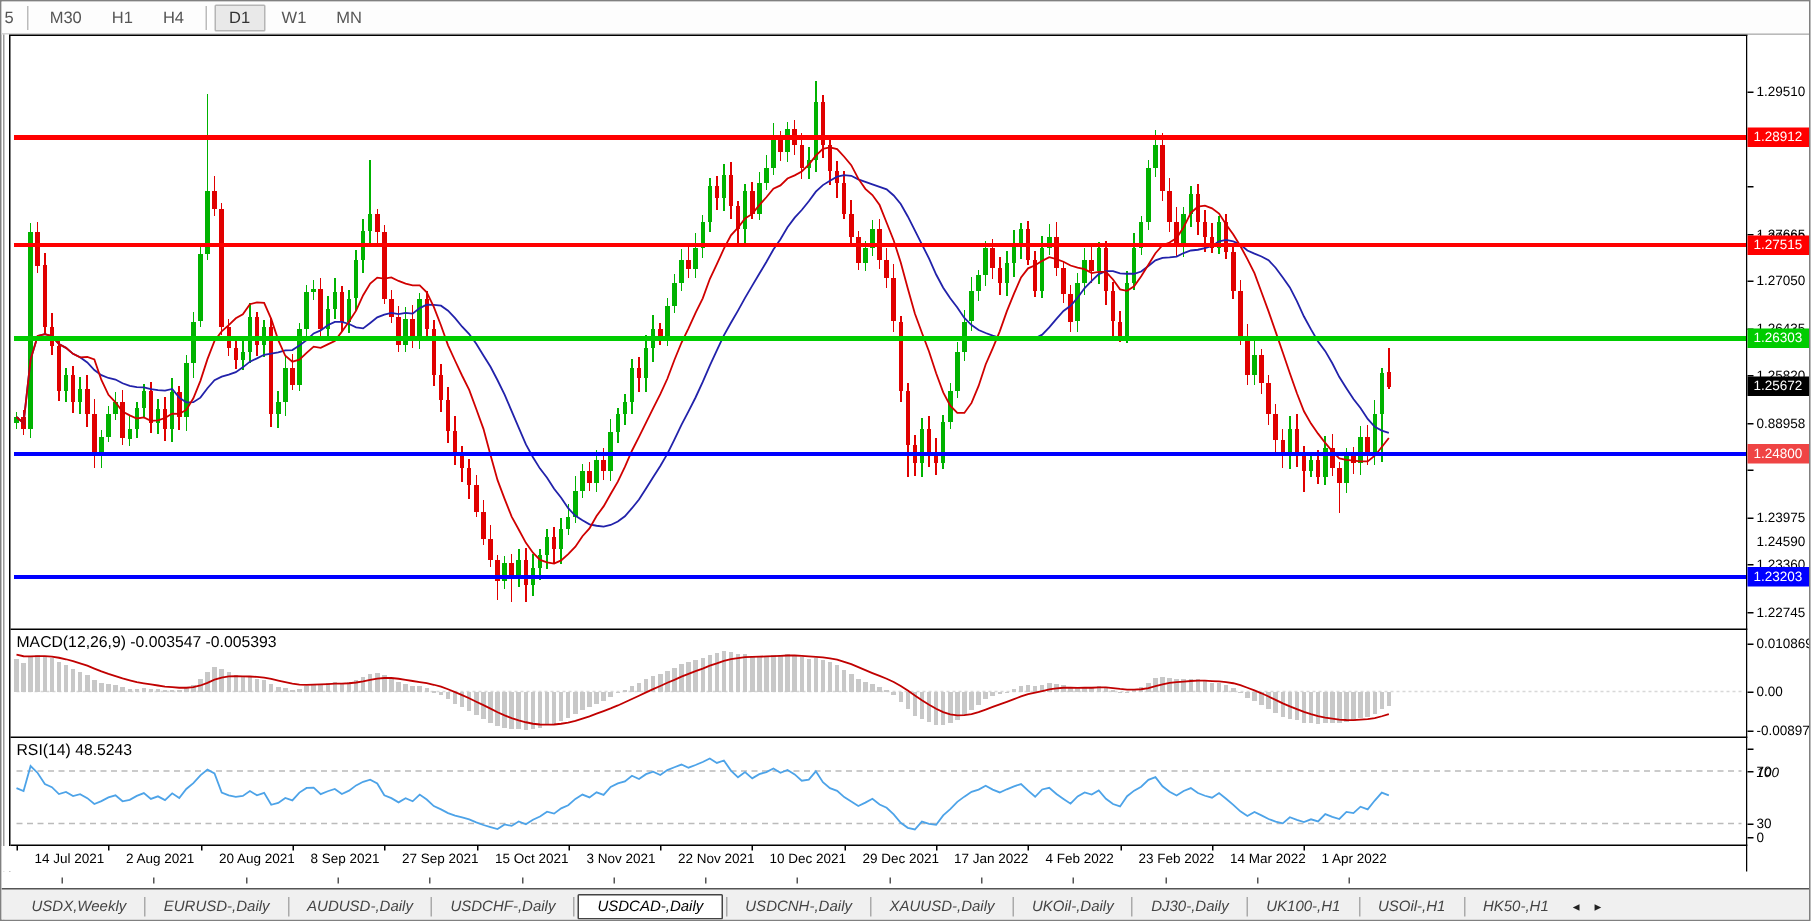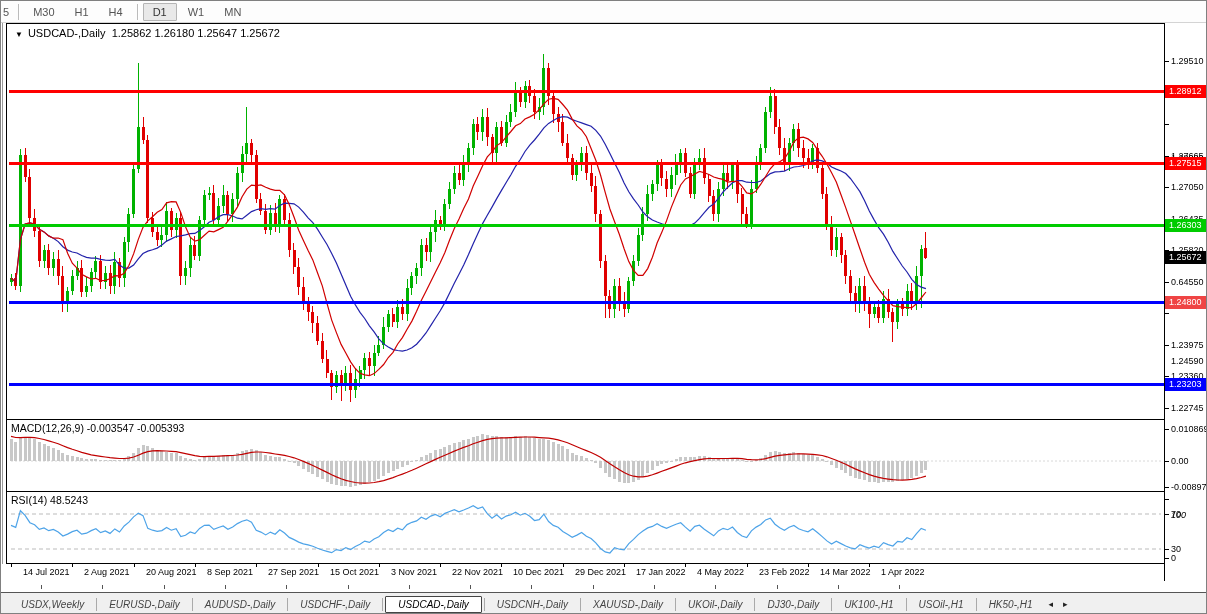--- a/index.html
+++ b/index.html
@@ -674,39 +674,38 @@
       <line x1="10" y1="513.0" x2="1160" y2="513.0" stroke="#bbbbbb" stroke-dasharray="4,3"></line>
       <line x1="10" y1="548.0" x2="1160" y2="548.0" stroke="#bbbbbb" stroke-dasharray="4,3"></line>
       <path d="M10.0 524.4L14.7 526.4L19.4 509.7L24.1 514.3L28.9 521.7L33.6 523.8L38.3 528.4L43.0 527.0L47.7 529.7L52.4 528.4L57.2 531.1L61.9 535.0L66.6 533.1L71.3 530.6L76.0 529.2L80.7 533.2L85.5 532.2L90.2 529.6L94.9 527.7L99.6 531.6L104.3 529.9L109.0 532.4L113.8 527.9L118.5 531.0L123.2 525.0L127.9 521.1L132.6 515.9L137.3 512.1L142.0 514.6L146.8 527.4L151.5 529.2L156.2 530.3L160.9 529.6L165.6 526.4L170.3 529.2L175.1 527.6L179.8 535.5L184.5 534.3L189.2 531.0L193.9 532.6L198.6 527.4L203.4 524.3L208.1 524.1L212.8 528.4L217.5 526.5L222.2 525.0L226.9 528.3L231.7 526.1L236.4 522.6L241.1 520.2L245.8 518.8L250.5 521.3L255.2 529.2L259.9 531.1L264.7 533.9L269.4 531.1L274.1 533.2L278.8 528.7L283.5 532.0L288.2 536.4L293.0 538.6L297.7 541.1L302.4 542.8L307.1 543.9L311.8 545.2L316.5 547.2L321.3 549.0L326.0 550.4L330.7 551.7L335.4 548.6L340.1 549.6L344.8 546.6L349.6 548.5L354.3 545.5L359.0 543.3L363.7 540.1L368.4 541.4L373.1 537.9L377.8 535.8L382.6 531.6L387.3 528.7L392.0 530.6L396.7 527.2L401.4 528.9L406.1 523.6L410.9 521.3L415.6 519.9L420.3 516.2L425.0 518.3L429.7 515.1L434.4 513.4L439.2 515.7L443.9 512.4L448.6 510.5L453.3 508.7L458.0 510.8L462.7 509.0L467.5 507.0L472.2 504.7L476.9 507.6L481.6 506.0L486.3 512.7L491.0 517.2L495.7 513.7L500.5 517.9L505.2 515.1L509.9 513.7L514.6 511.3L519.3 514.2L524.0 512.3L528.8 515.3L533.5 519.5L538.2 518.7L542.9 513.2L547.6 520.5L552.3 524.4L557.1 526.2L561.8 530.4L566.5 533.3L571.2 536.3L575.9 534.1L580.6 531.5L585.4 535.3L590.1 537.5L594.8 541.9L599.5 547.5L604.2 550.9L608.9 552.0L613.6 546.7L618.4 548.2L623.1 548.9L627.8 542.6L632.5 538.4L637.2 533.6L641.9 530.1L646.7 526.9L651.4 525.4L656.1 522.8L660.8 525.4L665.5 527.3L670.2 525.2L675.0 523.2L679.7 521.7L684.4 526.1L689.1 530.2L693.8 525.3L698.5 524.2L703.3 528.3L708.0 531.6L712.7 534.8L717.4 529.9L722.1 527.3L726.8 528.7L731.5 526.0L736.3 531.5L741.0 535.0L745.7 536.6L750.4 529.8L755.1 526.1L759.8 523.5L764.6 518.9L769.3 517.1L774.0 523.2L778.7 526.8L783.4 529.3L788.1 526.3L792.9 524.4L797.6 527.7L802.3 529.5L807.0 530.8L811.7 527.7L816.4 531.5L821.2 535.6L825.9 539.9L830.6 543.0L835.3 540.3L840.0 542.6L844.7 545.0L849.4 546.8L854.2 547.9L858.9 543.8L863.6 545.6L868.3 547.0L873.0 545.2L877.7 546.6L882.5 541.7L887.2 543.6L891.9 545.0L896.6 540.3L901.3 541.1L906.0 536.8L910.8 538.6L915.5 532.7L920.2 527.4L924.9 529.3" fill="none" stroke="#4da3e8" stroke-width="1.2"></path>
     </svg>
 
   <div class="panel-sep" style="top:418px"></div>
   <div class="panel-sep" style="top:490px"></div>
   <div class="panel-sep" style="top:562px"></div>
   <div class="axis-vline"></div>
 
-  <div class="chart-title"><span class="dd">▼</span><span>USDCAD-,Daily</span>  <span>1.25862</span> <span>1.26180</span> <span>1.25647</span> <span>1.25672</span></div>
 
   <div class="ind-label" style="top:421px">MACD(12,26,9) -0.003547 -0.005393</div>
   <div class="ind-label" style="top:493px">RSI(14) 48.5243</div>
 
   <div class="axis-area" id="axis-area">
       <div class="tick-label" style="top: 33px;">1.29510</div>
       <div class="tick-dash" style="top: 38px;"></div>
       <div class="tick-label" style="top: 96.0867px; margin-top: 34px;">1.28280</div>
       <div class="tick-dash" style="top: 101.087px;"></div>
       <div class="tick-label" style="top: 127.63px;">1.27665</div>
       <div class="tick-dash" style="top: 132.63px;"></div>
       <div class="tick-label" style="top: 159.173px;">1.27050</div>
       <div class="tick-dash" style="top: 164.173px;"></div>
       <div class="tick-label" style="top: 190.717px;">1.26435</div>
       <div class="tick-dash" style="top: 195.717px;"></div>
       <div class="tick-label" style="top: 222.26px;">1.25820</div>
       <div class="tick-dash" style="top: 227.26px;"></div>
-      <div class="tick-label" style="top: 253.803px;">0.64550</div>
+      <div class="tick-label" style="top: 253.803px;">0.88958</div>
       <div class="tick-dash" style="top: 258.803px;"></div>
       <div class="tick-label" style="top: 285.347px; margin-top: 48px;">1.24590</div>
       <div class="tick-dash" style="top: 290.347px;"></div>
       <div class="tick-label" style="top: 316.89px;">1.23975</div>
       <div class="tick-dash" style="top: 321.89px;"></div>
       <div class="tick-label" style="top: 348.433px;">1.23360</div>
       <div class="tick-dash" style="top: 353.433px;"></div>
       <div class="tick-label" style="top: 379.977px;">1.22745</div>
       <div class="tick-dash" style="top: 384.977px;"></div>
       <div class="tick-label" style="top: 401.002px;">0.010869</div>
@@ -749,21 +748,21 @@
       <div class="date-label" style="left: 374px;">3 Nov 2021</div>
       <div class="date-tick" style="left: 378px;"></div>
       <div class="date-label" style="left: 435px;">22 Nov 2021</div>
       <div class="date-tick" style="left: 439px;"></div>
       <div class="date-label" style="left: 496px;">10 Dec 2021</div>
       <div class="date-tick" style="left: 500px;"></div>
       <div class="date-label" style="left: 558px;">29 Dec 2021</div>
       <div class="date-tick" style="left: 562px;"></div>
       <div class="date-label" style="left: 619px;">17 Jan 2022</div>
       <div class="date-tick" style="left: 623px;"></div>
-      <div class="date-label" style="left: 680px;">4 May 2022</div>
+      <div class="date-label" style="left: 680px;">4 Feb 2022</div>
       <div class="date-tick" style="left: 684px;"></div>
       <div class="date-label" style="left: 742px;">23 Feb 2022</div>
       <div class="date-tick" style="left: 746px;"></div>
       <div class="date-label" style="left: 803px;">14 Mar 2022</div>
       <div class="date-tick" style="left: 807px;"></div>
       <div class="date-label" style="left: 864px;">1 Apr 2022</div>
       <div class="date-tick" style="left: 868px;"></div>
     </div>
   <div class="foot-strip" id="foot-strip">
       <div class="foot-tick" style="left: 40px;"></div>

